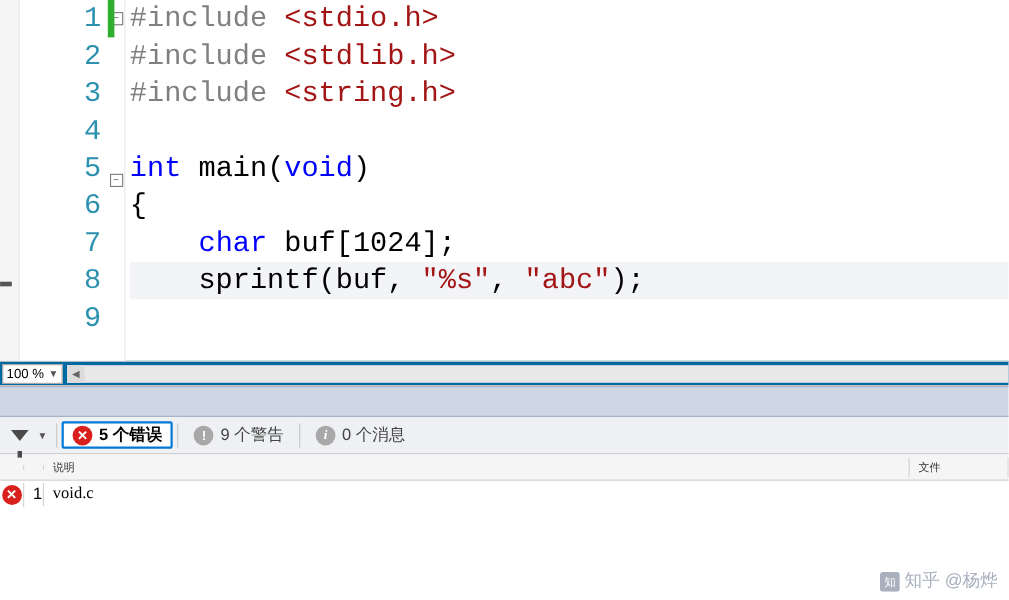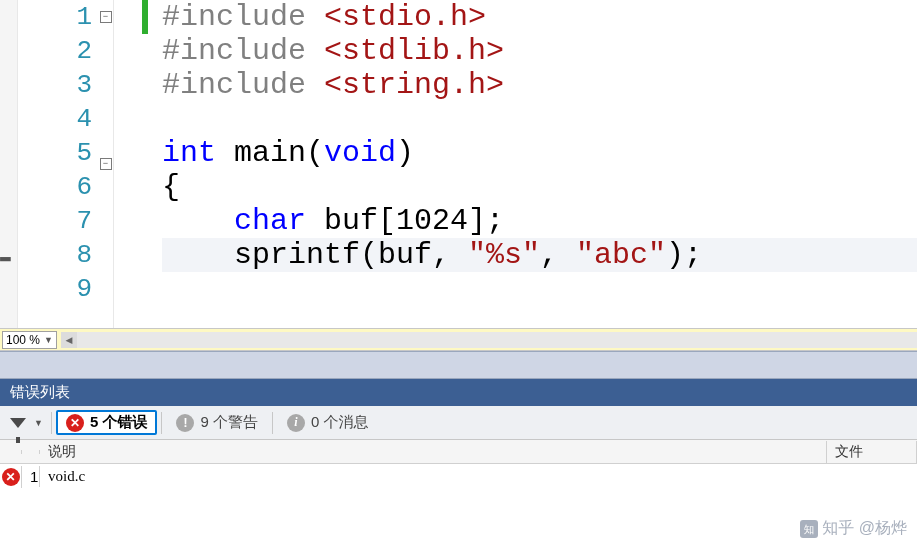--- a/index.html
+++ b/index.html
@@ -8,32 +8,32 @@
     
     .editor-wrap { flex: 0 0 auto; background: #fff; border-bottom: 1px solid #c7c7c7; position: relative; }
     .editor { display: flex; }
     .margin-mark-col { width: 18px; background: #f5f5f5; border-right: 1px solid #e8e8e8; position: relative; }
     .margin-mark { position: absolute; left: 0; width: 16px; height: 18px; }
     .margin-mark.breakpoint-arrow { left: 0; top: 248px; font-size: 18px; color: #555; line-height: 18px; }
     .gutter { width: 80px; background: #fff; text-align: right; padding-right: 6px; color: #2b91af; font-size: 26px; line-height: 34px; user-select: none; }
     .gutter .ln { height: 34px; }
     .fold-col { width: 16px; background: #fff; border-right: 1px solid #e8e8e8; }
     .fold-box { width: 12px; height: 12px; border: 1px solid #7a7a7a; margin: 11px auto 0; display: flex; align-items: center; justify-content: center; font-size: 9px; line-height: 1; color: #555; cursor: pointer; }
-    .code-col { flex: 1; font-size: 30px; line-height: 34px; padding-left: 4px; white-space: pre; margin-left: 44px; }
+    .code-col { flex: 1; font-size: 26px; line-height: 34px; padding-left: 4px; white-space: pre; }
     .code-col .row { height: 34px; position: relative; }
     .code-col .row.hl { background: #f2f4f8; }
     .kw { color: #0000ff; }
     .pp { color: #808080; }
     .str { color: #a31515; }
     .ident-it { color: #000; }
     .plain { color: #000; }
     .mod-bar { display: inline-block; width: 6px; height: 34px; background: #2fae2f; position: absolute; left: -20px; top: 0; }
     
     
-    .zoom-row { height: 22px; border-top: 1px solid #c7c7c7; display: flex; align-items: center; font-family: "Segoe UI","Microsoft YaHei",sans-serif; font-size: 12px; background: #fef9c3; }
+    .zoom-row { height: 22px; border-top: 1px solid #c7c7c7; display: flex; align-items: center; font-family: "Segoe UI","Microsoft YaHei",sans-serif; font-size: 12px; background: #0369a1; }
     .zoom-sel { border: 1px solid #a0a0a0; background: #fff; padding: 1px 3px; margin: 1px 2px; display: flex; align-items: center; gap: 4px; cursor: pointer; }
     .zoom-caret { font-size: 9px; color: #555; }
     .hscroll-track { flex: 1; height: 16px; background: #e8e8e8; position: relative; margin-left: 2px; }
     .hscroll-btn { position: absolute; top: 0; width: 16px; height: 16px; background: #dcdcdc; display: flex; align-items: center; justify-content: center; font-size: 9px; color: #666; cursor: pointer; }
     .hscroll-btn.l { left: 0; }
 
     
     .divider-band { height: 28px; background: #cfd6e5; border-top: 1px solid #9aa7bd; border-bottom: 1px solid #9aa7bd; }
 
     
@@ -45,21 +45,21 @@
     .tb-btn .fcaret { font-size: 9px; color: #555; margin-left: 2px; }
     .tb-sep { width: 1px; height: 22px; background: #c7c7c7; margin: 0 4px; }
     .tb-btn.active { border: 2px solid #0078d7; border-radius: 2px; background: #fff; padding: 1px 8px; font-weight: 600; color: #000; }
     .ic { display: inline-flex; width: 18px; height: 18px; border-radius: 50%; align-items: center; justify-content: center; font-size: 12px; color: #fff; font-weight: bold; flex: 0 0 auto; }
     .ic-error { background: #d9201c; }
     .ic-warn  { background: #a8a8a8; }
     .ic-info  { background: #a8a8a8; font-style: italic; font-family: Georgia,serif; }
     .funnel { width: 0; height: 0; border-left: 8px solid transparent; border-right: 8px solid transparent; border-top: 10px solid #4a4a4a; position: relative; }
     .funnel::after { content: ""; position: absolute; left: -2px; top: 9px; width: 4px; height: 6px; background: #4a4a4a; }
 
-    .list-head { display: flex; background: #f5f5f5; border-bottom: 1px solid #d0d0d0; font-size: 14px; color: #333; height: 24px; align-items: center; }
+    .list-head { display: flex; background: #f5f5f5; border-bottom: 1px solid #d0d0d0; font-size: 10px; color: #333; height: 24px; align-items: center; }
     .list-head .col { padding: 2px 8px; border-right: 1px solid #d0d0d0; }
     .col-ic { width: 22px; flex: 0 0 22px; border-right: 1px solid #d0d0d0; }
     .col-n  { width: 18px; flex: 0 0 18px; border-right: 1px solid #d0d0d0; }
     .col-desc { flex: 1; }
     .col-file { width: 90px; flex: 0 0 90px; font-family: Liberation Serif, serif; }
     
     .list-body { font-size: 15px; color: #000; }
     .list-row { display: flex; align-items: flex-start; padding: 2px 0; cursor: pointer; }
     .list-row .col { padding: 2px 8px; }
     .list-row .col-ic { padding: 2px 2px; display: flex; justify-content: center; }
@@ -112,21 +112,20 @@
     </div>
     <div class="hscroll-track">
       <div class="hscroll-btn l">◀</div>
     </div>
   </div>
 </div>
 
 <div class="divider-band"></div>
 
 <div class="panel" style="position:relative">
-  <div class="panel-title">错误列表</div>
 
   <div class="panel-toolbar">
     <div class="tb-btn filter">
       <span class="funnel"></span>
       <span class="fcaret">▼</span>
     </div>
     <span class="tb-sep"></span>
     <div class="tb-btn active">
       <span class="ic ic-error">✕</span>
       <span>5 个错误</span>

